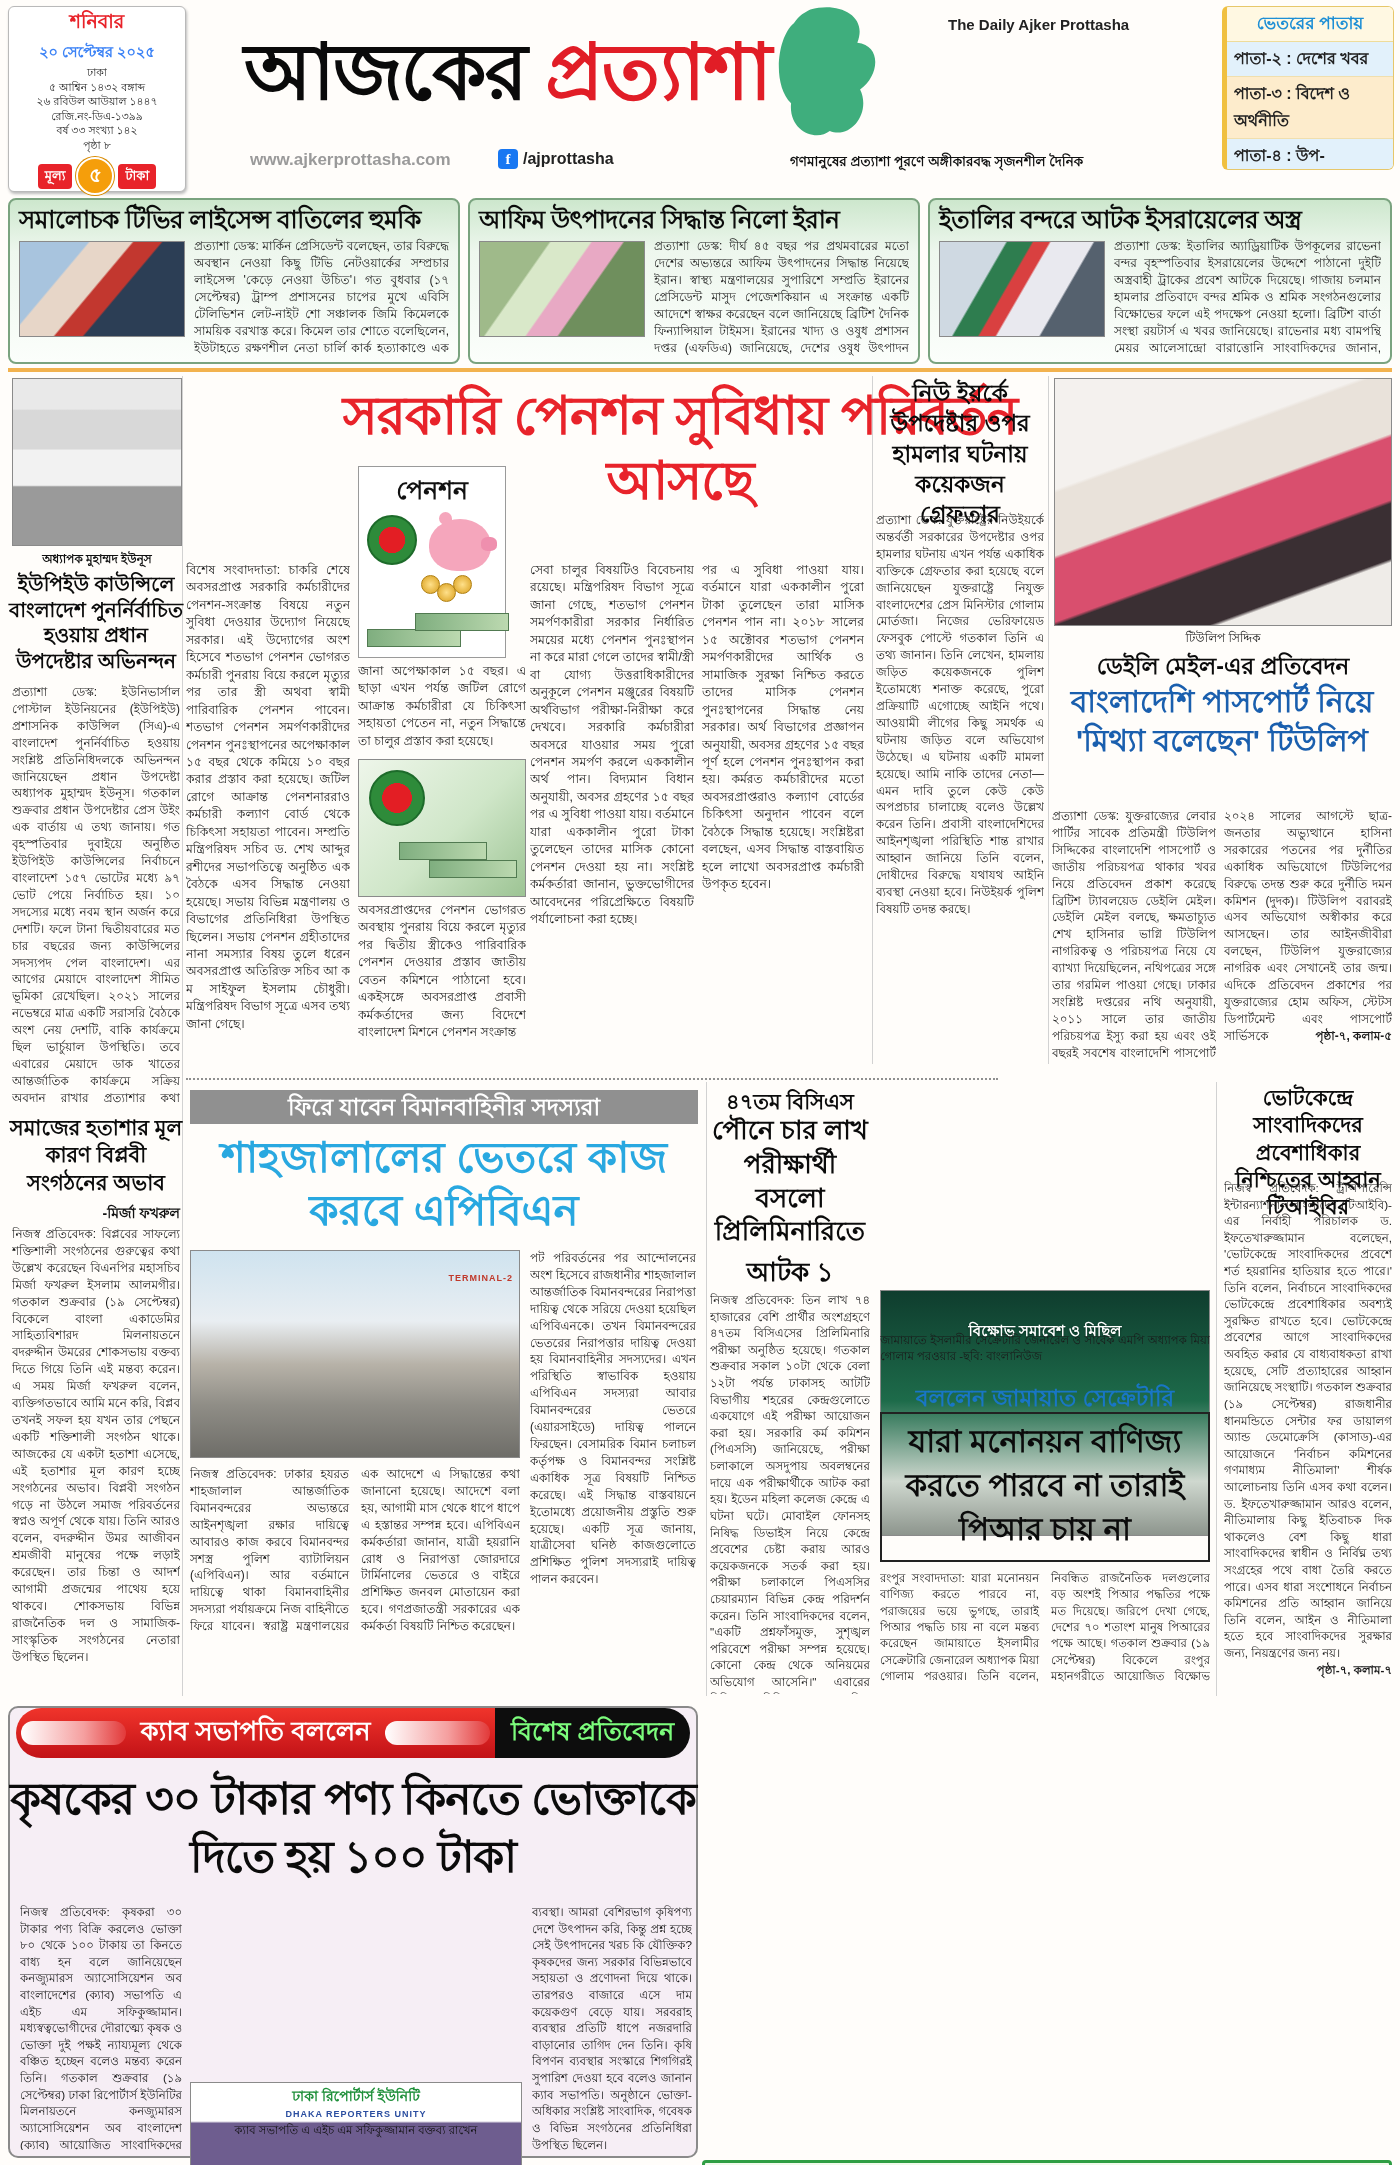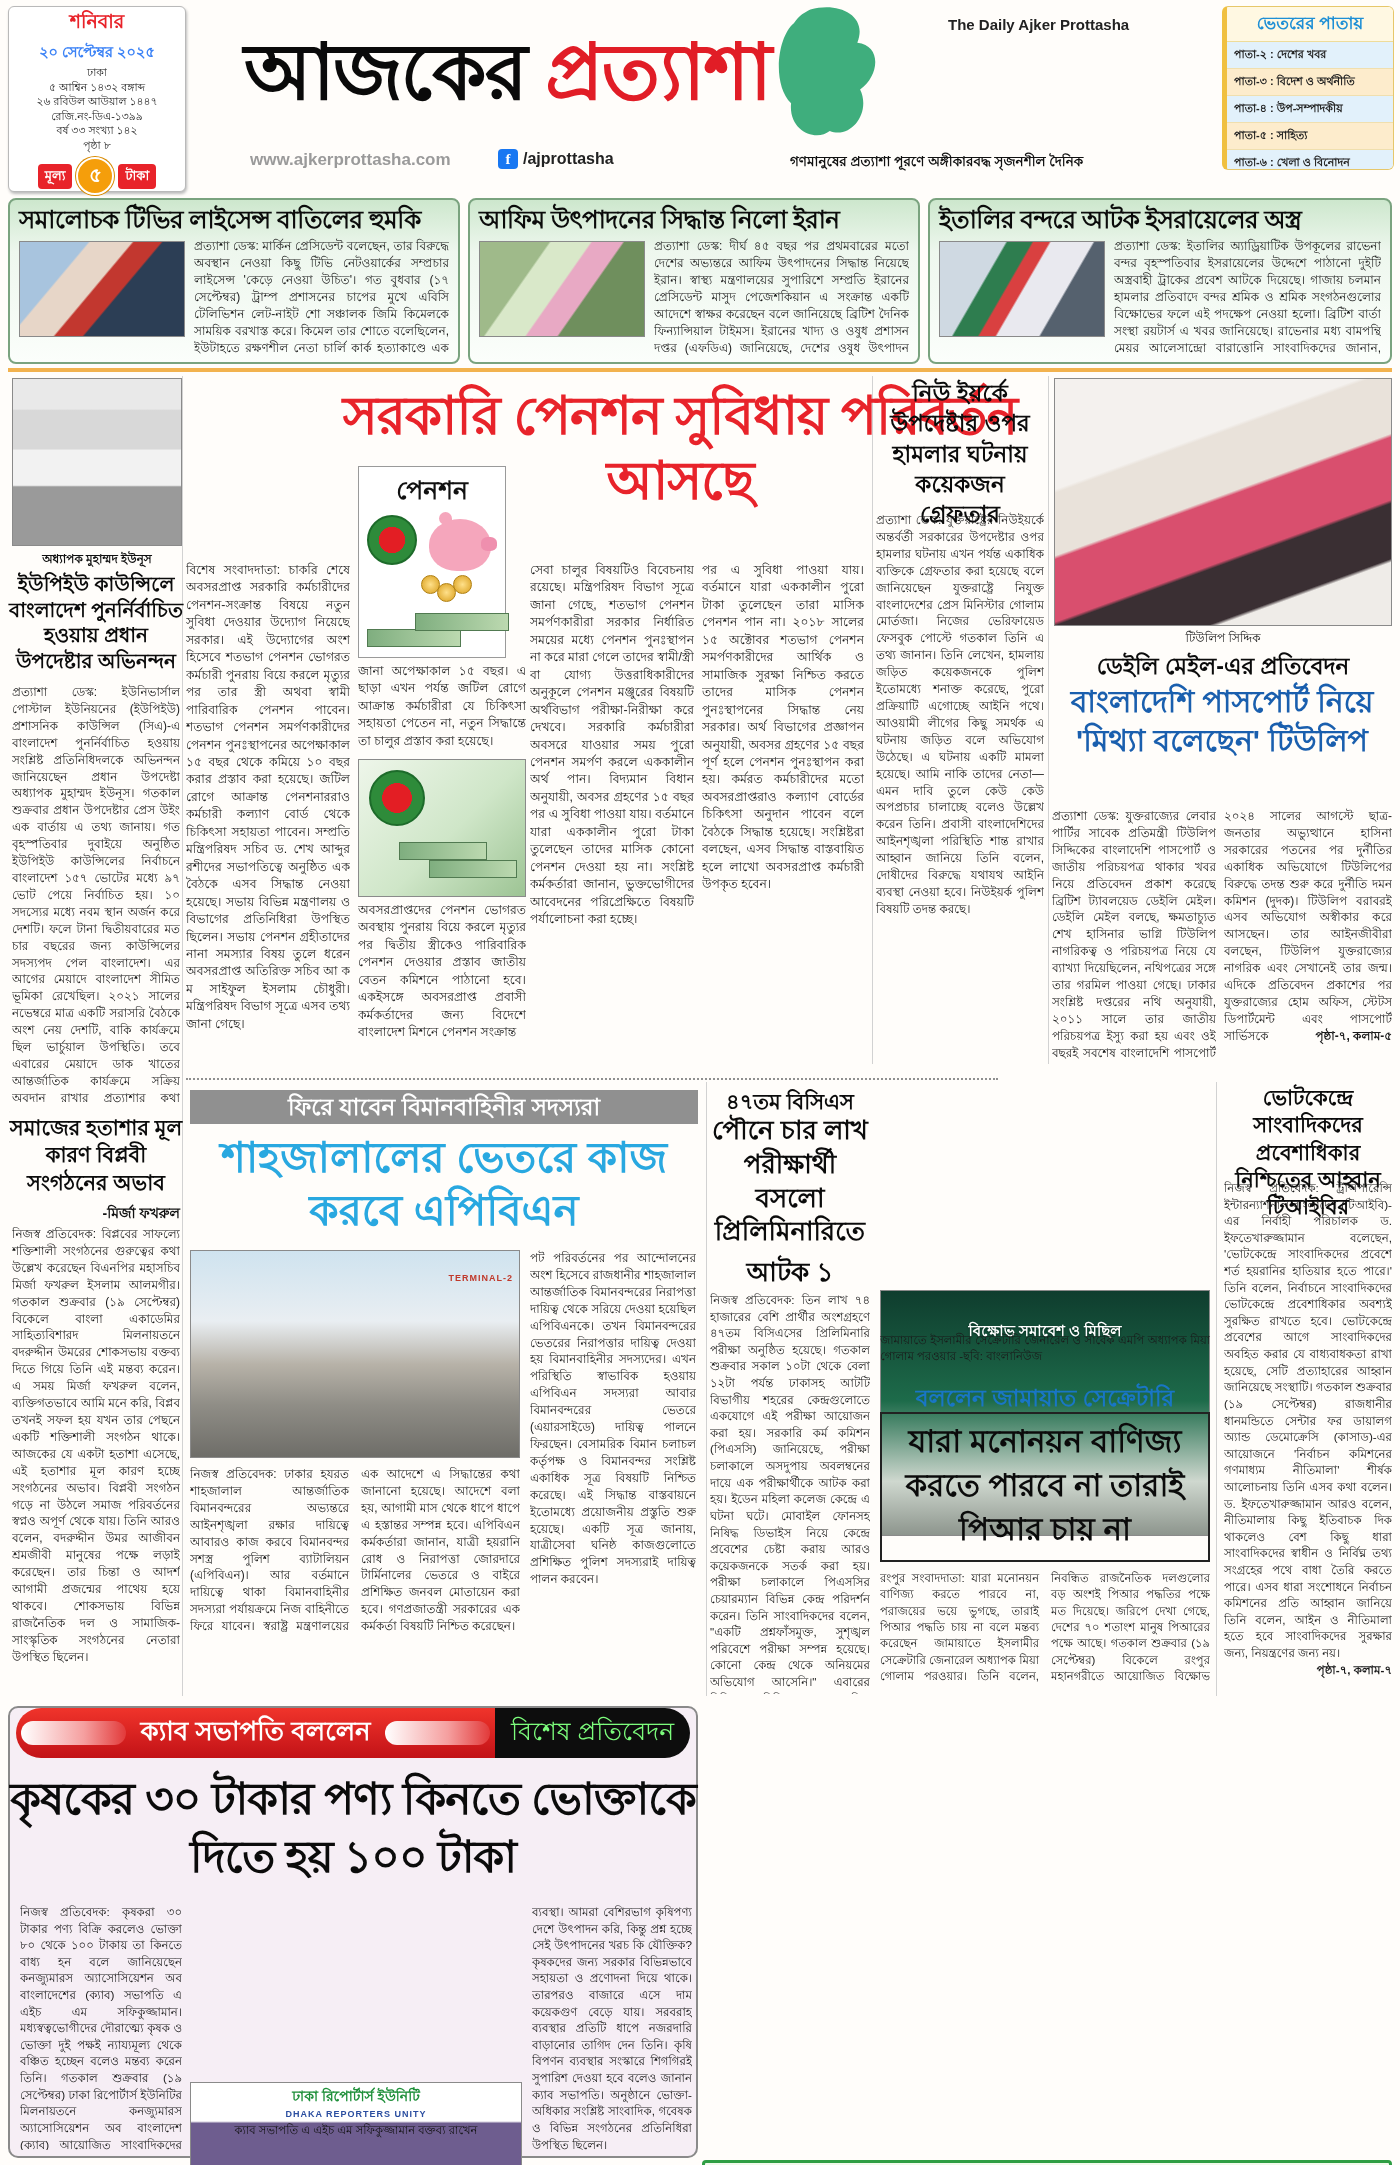--- a/index.html
+++ b/index.html
@@ -26,21 +26,21 @@
   .logo-first{color:#0a0a0a;}
   .logo-second{color:#e11d26;position:relative;z-index:2;}
   .eng-title{font-size:15px;font-weight:bold;color:#222;}
   .website{color:#9a9a9a;font-weight:bold;font-size:17px;}
   .fbrow{display:flex;align-items:center;gap:5px;font-weight:bold;font-size:16px;color:#222;}
   .fbicon{width:20px;height:20px;background:#1877f2;color:#fff;border-radius:4px;font-weight:bold;
           display:flex;align-items:center;justify-content:center;font-size:15px;font-family:"Liberation Serif",serif;}
   .tagline{font-size:13.5px;font-weight:bold;color:#111;}
   .idxbox{border:1px solid #e6c76a;border-left:5px solid #f0c040;border-radius:6px;background:#fffdf4;box-sizing:border-box;overflow:hidden;}
   .idxtitle{color:#1e8fd5;font-weight:bold;font-size:17px;text-align:center;padding:3px 0;background:#fff8e2;border-bottom:1px solid #eedc9a;}
-  .idxrow{font-size:11px;padding:3.5px 7px;border-bottom:1px solid #f0dfae;color:#222;font-weight:bold;}
+  .idxrow{font-size:16px;padding:3.5px 7px;border-bottom:1px solid #f0dfae;color:#222;font-weight:bold;}
   .idxrow:nth-child(odd){background:#fdeccc;}
   .idxrow:nth-child(even){background:#e2f1fb;}
   
   .topbox{background:linear-gradient(180deg,#cde7cd 0%,#eef7ee 32%,#fbfefb 100%);
           border:2px solid #7aa37f;border-radius:8px;box-sizing:border-box;padding:6px 9px;}
   .topbox h2{margin:0 0 4px 0;font-size:24.5px;line-height:1.15;color:#0b0b0b;letter-spacing:-0.5px;}
   .topbox .ph{float:left;width:166px;height:96px;margin:3px 9px 2px 0;}
   .topbox .bn-body{font-size:12px;}
   
   .lead-red{color:#e8232a;font-weight:900;text-align:center;font-size:53px;line-height:1.22;letter-spacing:-1px;}
@@ -67,21 +67,21 @@
   .dru-ph{background:linear-gradient(180deg,#ffffff 0 18%,#6e5d8f 19% 55%,#584a75 56% 80%,#3f3558 100%);position:relative;}
   .dru-strip{position:absolute;top:2px;left:0;right:0;text-align:center;}
   .dru-l1{color:#1f8f3a;font-weight:bold;font-size:14px;}
   .dru-l2{color:#2b4ea0;font-weight:bold;font-size:9px;letter-spacing:1px;}
   
   .kab-ad{border:2px solid #8a8a8a;border-radius:10px;background:#f6eef5;box-sizing:border-box;}
   .kab-banner{display:flex;height:50px;border-radius:26px;overflow:hidden;}
   .kab-red{flex:1;background:linear-gradient(180deg,#f0342b,#c21217);display:flex;align-items:center;justify-content:center;gap:14px;
            color:#fff;font-weight:900;font-size:26px;}
   .pill{width:105px;height:24px;border-radius:13px;background:linear-gradient(90deg,#ffffff,#f59f9f 60%,#e23a3a);}
-  .kab-black{width:195px;background:#0d0d0d;color:#7CFC7C;font-weight:400;font-size:25px;
+  .kab-black{width:195px;background:#0d0d0d;color:#7CFC7C;font-weight:700;font-size:25px;
              display:flex;align-items:center;justify-content:center;}
   
   .sb-ad{border:3px solid #2f9e44;border-radius:4px;background:linear-gradient(180deg,#f0f9ea,#e2f2d8);box-sizing:border-box;position:relative;}
   .orange-rule{background:#f2b24e;}
 </style>
 </head>
 <body>
 
 <div class="page">
 

